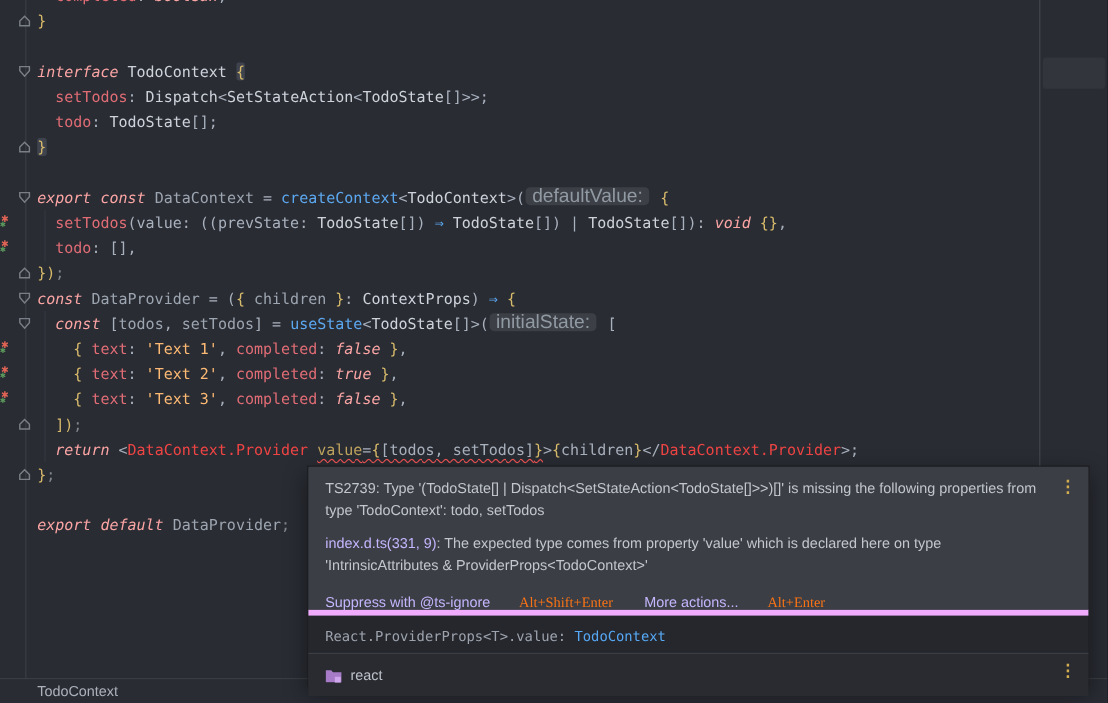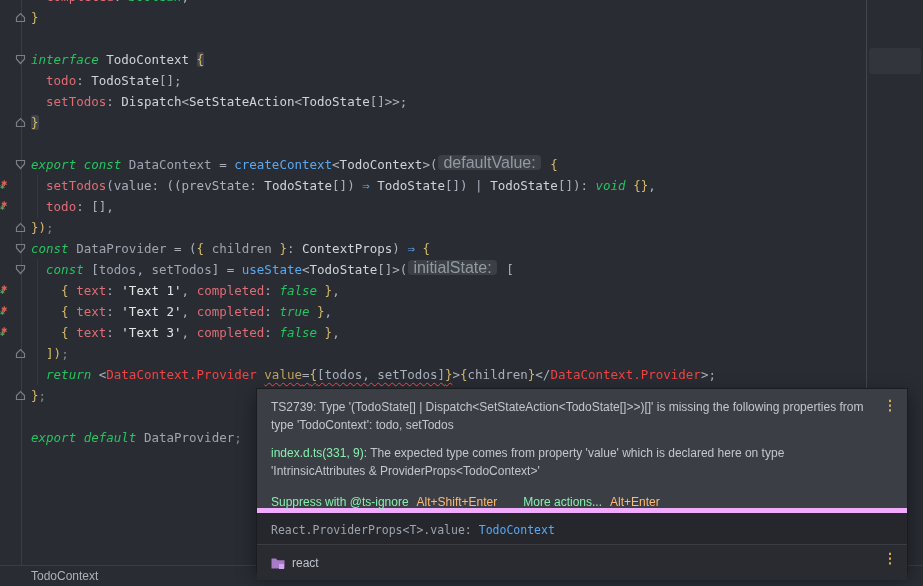--- a/index.html
+++ b/index.html
@@ -8,23 +8,23 @@
   
   #editor{position:absolute;inset:0 0 21px 0;}
   .gutter-vline{position:absolute;left:21px;top:0;width:1px;height:565px;background:#3a3d44;}
   .margin-guide{position:absolute;left:866px;top:0;width:1px;height:565px;background:#43464c;}
   .scroll-thumb{position:absolute;left:869px;top:48px;width:52px;height:26px;background:#32353c;border-radius:3px;}
   .indent-guide{position:absolute;width:1px;background:#343841;}
   #code-lines{position:absolute;top:-14px;left:0;right:40px;}
   .code-line{height:21px;line-height:21px;padding-left:31px;white-space:pre;position:relative;
              font-family:"DejaVu Sans Mono","Liberation Mono",monospace;font-size:12.5px;color:#a9b1bd;}
   .seg{white-space:pre;}
-  .kw{color:#22c55e;font-style:italic;}
+  .kw{color:#fca5a5;font-style:italic;}
   .prop{color:#e06c75;}
-  .str{color:#e5e5e5;}
+  .str{color:#fdba74;}
   .fn{color:#5ca8f0;}
   .type{color:#ced3db;}
   .plain{color:#a9b1bd;}
   .var{color:#9da5b0;}
   .dim{color:#81878f;}
   .brace{color:#d7ba6b;}
   .arrow{color:#5ca8f0;}
   .attr{color:#bfa35f;}
   .tag{color:#ef4444;}
   .hl{background:#3e434e;border-radius:2px;}
@@ -40,23 +40,23 @@
   
   #popup{position:absolute;left:256px;top:388px;width:652px;height:185px;z-index:5;
          border:1px solid #1b1c1f;box-sizing:border-box;box-shadow:0 6px 18px rgba(0,0,0,.45);
          font-size:12px;color:#c2c6cd;}
   .err-sec{background:#3b3e45;height:119px;box-sizing:border-box;padding:9px 30px 0 14px;position:relative;line-height:18px;}
   .kebab{position:absolute;color:#d4ae4e;font-size:14px;font-weight:bold;letter-spacing:0;cursor:pointer;}
   .kebab.top{right:10px;top:7px;}
   .kebab.bottom{right:10px;top:5px;}
   .msg-line{color:#c2c6cd;}
   .detail{margin-top:10px;}
-  .link{color:#86efac;cursor:pointer;}
+  .link{color:#c4b5fd;cursor:pointer;}
   .actions{margin-top:13px;}
-  .shortcut{color:#fdba74;margin-left:8px;}
+  .shortcut{color:#f97316;margin-left:24px;font-family:Liberation Serif, serif;}
   .action-gap{display:inline-block;width:26px;}
   .doc-sig{background:#25272d;height:36px;box-sizing:border-box;border-top:5px solid #f0abfc;
            padding:10px 14px 0 14px;font-family:"DejaVu Sans Mono","Liberation Mono",monospace;
            font-size:11.5px;color:#9da3ad;}
   .sig-type{color:#56a8f5;}
   .doc-foot{background:#292b31;height:36px;box-sizing:border-box;border-top:1px solid #3a3d44;
             padding:0 14px;display:flex;align-items:center;position:relative;color:#bec3cb;}
   .folder-icon{margin-right:7px;display:inline-block;width:14px;height:12px;}
   
   #statusbar{position:absolute;left:0;right:0;top:565px;height:21px;background:#292c33;
@@ -76,22 +76,22 @@
     <div class="indent-guide" style="left:37px;top:259px;height:126px;"></div>
     <div id="code-lines">
         <div class="code-line"><span class="seg prop">  completed</span><span class="seg plain">: </span><span class="seg kw">boolean</span><span class="seg plain">;</span></div>
         <div class="code-line"><span class="fold"><svg width="11" height="11" viewBox="0 0 11 11">
               <polygon points="1.5,9.5 1.5,5.5 5.5,1.5 9.5,5.5 9.5,9.5" fill="none" stroke="#7a7e86" stroke-width="1.2"></polygon>
             </svg></span><span class="seg brace">}</span></div>
         <div class="code-line"></div>
         <div class="code-line"><span class="fold"><svg width="11" height="11" viewBox="0 0 11 11">
               <polygon points="1.5,1.5 9.5,1.5 9.5,5 5.5,9.5 1.5,5" fill="none" stroke="#7a7e86" stroke-width="1.2"></polygon>
             </svg></span><span class="seg kw">interface</span><span class="seg plain"> </span><span class="seg type">TodoContext</span><span class="seg plain"> </span><span class="seg brace hl">{</span></div>
+        <div class="code-line"><span class="seg plain">  </span><span class="seg prop">setTodos</span><span class="seg plain">: </span><span class="seg type">Dispatch</span><span class="seg plain">&lt;</span><span class="seg type">SetStateAction</span><span class="seg plain">&lt;</span><span class="seg type">TodoState</span><span class="seg plain">[]&gt;&gt;;</span></div>
         <div class="code-line"><span class="seg plain">  </span><span class="seg prop">todo</span><span class="seg plain">: </span><span class="seg type">TodoState</span><span class="seg plain">[];</span></div>
-        <div class="code-line"><span class="seg plain">  </span><span class="seg prop">setTodos</span><span class="seg plain">: </span><span class="seg type">Dispatch</span><span class="seg plain">&lt;</span><span class="seg type">SetStateAction</span><span class="seg plain">&lt;</span><span class="seg type">TodoState</span><span class="seg plain">[]&gt;&gt;;</span></div>
         <div class="code-line"><span class="fold"><svg width="11" height="11" viewBox="0 0 11 11">
               <polygon points="1.5,9.5 1.5,5.5 5.5,1.5 9.5,5.5 9.5,9.5" fill="none" stroke="#7a7e86" stroke-width="1.2"></polygon>
             </svg></span><span class="seg brace hl">}</span></div>
         <div class="code-line"></div>
         <div class="code-line"><span class="fold"><svg width="11" height="11" viewBox="0 0 11 11">
               <polygon points="1.5,1.5 9.5,1.5 9.5,5 5.5,9.5 1.5,5" fill="none" stroke="#7a7e86" stroke-width="1.2"></polygon>
             </svg></span><span class="seg kw">export</span><span class="seg plain"> </span><span class="seg kw">const</span><span class="seg plain"> </span><span class="seg var">DataContext</span><span class="seg plain"> = </span><span class="seg fn">createContext</span><span class="seg plain">&lt;</span><span class="seg type">TodoContext</span><span class="seg plain">&gt;(</span><span class="seg inlay">defaultValue:</span><span class="seg plain"> </span><span class="seg brace">{</span></div>
         <div class="code-line"><span class="gmark"><i>✱</i><span>✱</span></span><span class="seg plain">  </span><span class="seg prop">setTodos</span><span class="seg plain">(</span><span class="seg plain">value</span><span class="seg plain">: ((</span><span class="seg plain">prevState</span><span class="seg plain">: </span><span class="seg type">TodoState</span><span class="seg plain">[]) </span><span class="seg arrow">⇒</span><span class="seg plain"> </span><span class="seg type">TodoState</span><span class="seg plain">[]) | </span><span class="seg type">TodoState</span><span class="seg plain">[]): </span><span class="seg kw">void</span><span class="seg plain"> </span><span class="seg brace">{}</span><span class="seg plain">,</span></div>
         <div class="code-line"><span class="gmark"><i>✱</i><span>✱</span></span><span class="seg plain">  </span><span class="seg prop">todo</span><span class="seg plain">: [],</span></div>
         <div class="code-line"><span class="fold"><svg width="11" height="11" viewBox="0 0 11 11">

